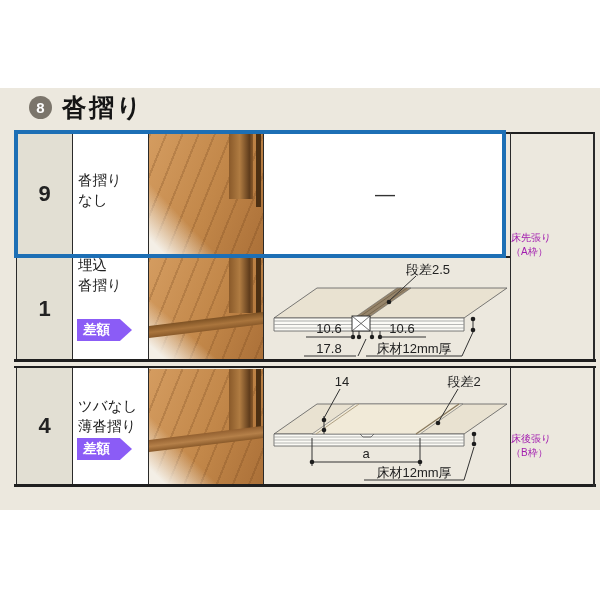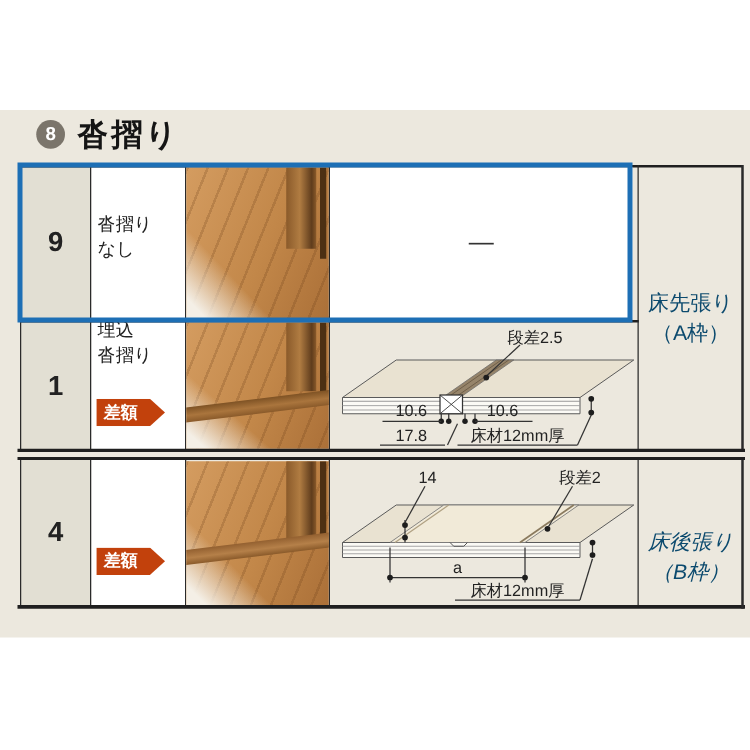--- a/index.html
+++ b/index.html
@@ -19,21 +19,21 @@
   .vline{position:absolute;background:#2a2a2a;width:1px;z-index:2;}
   .dblline{position:absolute;left:14px;top:359px;width:582px;height:9px;z-index:3;
            background:linear-gradient(to bottom,#1f1f1f 0 2.5px,#ece8de 2.5px 6.5px,#1f1f1f 6.5px 9px);}
 
   .numcol{position:absolute;left:17px;top:133px;width:55px;height:351px;background:#e2dfd3;z-index:1;}
   .namecol{position:absolute;left:73px;top:133px;width:75px;height:351px;background:#ffffff;z-index:1;}
 
   .rownum{position:absolute;left:17px;width:55px;display:flex;align-items:center;justify-content:center;
           font-size:22px;font-weight:bold;color:#222;z-index:3;}
   .rowname{position:absolute;left:78px;width:68px;font-size:14.5px;line-height:1.38;color:#222;z-index:3;}
-  .badge{position:absolute;left:77px;width:55px;height:22px;background:#c2410c;color:#fff;
+  .badge{position:absolute;left:77px;width:55px;height:22px;background:#8b5cf6;color:#fff;
          font-size:13.5px;font-weight:bold;display:flex;align-items:center;justify-content:flex-start;
          padding-left:6px;box-sizing:border-box;z-index:3;
          clip-path:polygon(0 0,78% 0,100% 50%,78% 100%,0 100%);}
 
   
   .photo{position:absolute;left:149px;width:114px;overflow:hidden;z-index:2;
          background:
            linear-gradient(to top right,#f4efe6 7%,rgba(244,239,230,0) 30%),
            repeating-linear-gradient(112deg,rgba(105,60,22,.22) 0 2px,rgba(0,0,0,0) 2px 15px),
            linear-gradient(112deg,#d49c60,#c28749 55%,#ab7038);}
@@ -45,22 +45,22 @@
 
   .dashcell{position:absolute;left:264px;top:134px;width:242px;height:121px;background:#ffffff;
             display:flex;align-items:center;justify-content:center;font-size:20px;color:#333;z-index:2;}
 
   .diagram{position:absolute;z-index:3;}
   svg text{font-family:"Liberation Sans","DejaVu Sans",sans-serif;font-size:13px;fill:#222;}
   svg .ln{stroke:#333;stroke-width:1;fill:none;}
   svg .thin{stroke:#9a9a9a;stroke-width:0.7;fill:none;}
   svg .dot{fill:#1d1d1d;}
 
-  .grouplabel{position:absolute;left:511px;width:83px;text-align:center;font-size:17px;
-              line-height:1.4;color:#0c4a6e;z-index:3;}
+  .grouplabel{position:absolute;left:511px;width:83px;text-align:left;font-size:10px;
+              line-height:1.4;color:#a21caf;z-index:3;}
 
   .rowoption{position:absolute;left:16px;width:578px;background:transparent;z-index:4;}
   .hlbox{position:absolute;left:14px;top:130px;width:492px;height:128px;border:4px solid #1d6fb5;
          box-sizing:border-box;z-index:6;background:transparent;}
 </style>
 </head>
 <body>
 
 <div class="stage">
   <div class="panel"></div>
@@ -140,20 +140,24 @@
     <line x1="90" y1="96" x2="98" y2="79" class="ln"></line>
     <text x="146" y="93" text-anchor="middle">床材12mm厚</text>
     <line x1="98" y1="96" x2="194" y2="96" class="ln"></line>
     <line x1="194" y1="96" x2="205" y2="72" class="ln"></line>
     <line x1="205" y1="58" x2="205" y2="71" class="ln"></line>
     <circle cx="205" cy="59" r="2.3" class="dot"></circle>
       <circle cx="205" cy="70" r="2.3" class="dot"></circle>
   </svg>
 
   <div class="rownum" style="top:368px;height:116px;">4</div>
+  <div class="rowname" style="top:396px;">
+    <span>ツバなし</span><br>
+    <span>薄沓摺り</span>
+  </div>
   <div class="badge" style="top:438px;">差額</div>
   <div class="photo" style="top:369px;height:115px;">
     <div class="frame"></div>
     <div class="edge"></div>
     <div class="sill" style="top:56%;height:10%;background:linear-gradient(to bottom,#936030,#b58049 55%,#8a5a2a);"></div>
   </div>
   <svg class="diagram" style="left:268px;top:372px;" width="240" height="110" viewBox="0 0 240 110">
     <polygon points="6,62 49,32 239,32 196,62" fill="#e9e2d1" stroke="#5a5a5a" stroke-width="0.8"></polygon>
     <polygon points="6,62 196,62 196,74 6,74" fill="#fbfaf5" stroke="#5a5a5a" stroke-width="0.8"></polygon>
     <line x1="6" y1="65" x2="196" y2="65" class="thin"></line>
@@ -182,21 +186,21 @@
     <line x1="196" y1="108" x2="206" y2="75" class="ln"></line>
     <line x1="206" y1="61" x2="206" y2="74" class="ln"></line>
     <circle cx="206" cy="62" r="2.3" class="dot"></circle>
       <circle cx="206" cy="72" r="2.3" class="dot"></circle>
   </svg>
 
   <div class="grouplabel" style="top:231px;">
     <span>床先張り</span><br>
     <span>（A枠）</span>
   </div>
-  <div class="grouplabel" style="top:422px;font-style:italic;">
+  <div class="grouplabel" style="top:432px;">
     <span>床後張り</span><br>
     <span>（B枠）</span>
   </div>
 
   <div class="rowoption" style="top:133px;height:123px;"></div>
   <div class="rowoption" style="top:257px;height:103px;"></div>
   <div class="rowoption" style="top:368px;height:116px;"></div>
 
   <div class="hlbox"></div>
 </div>

